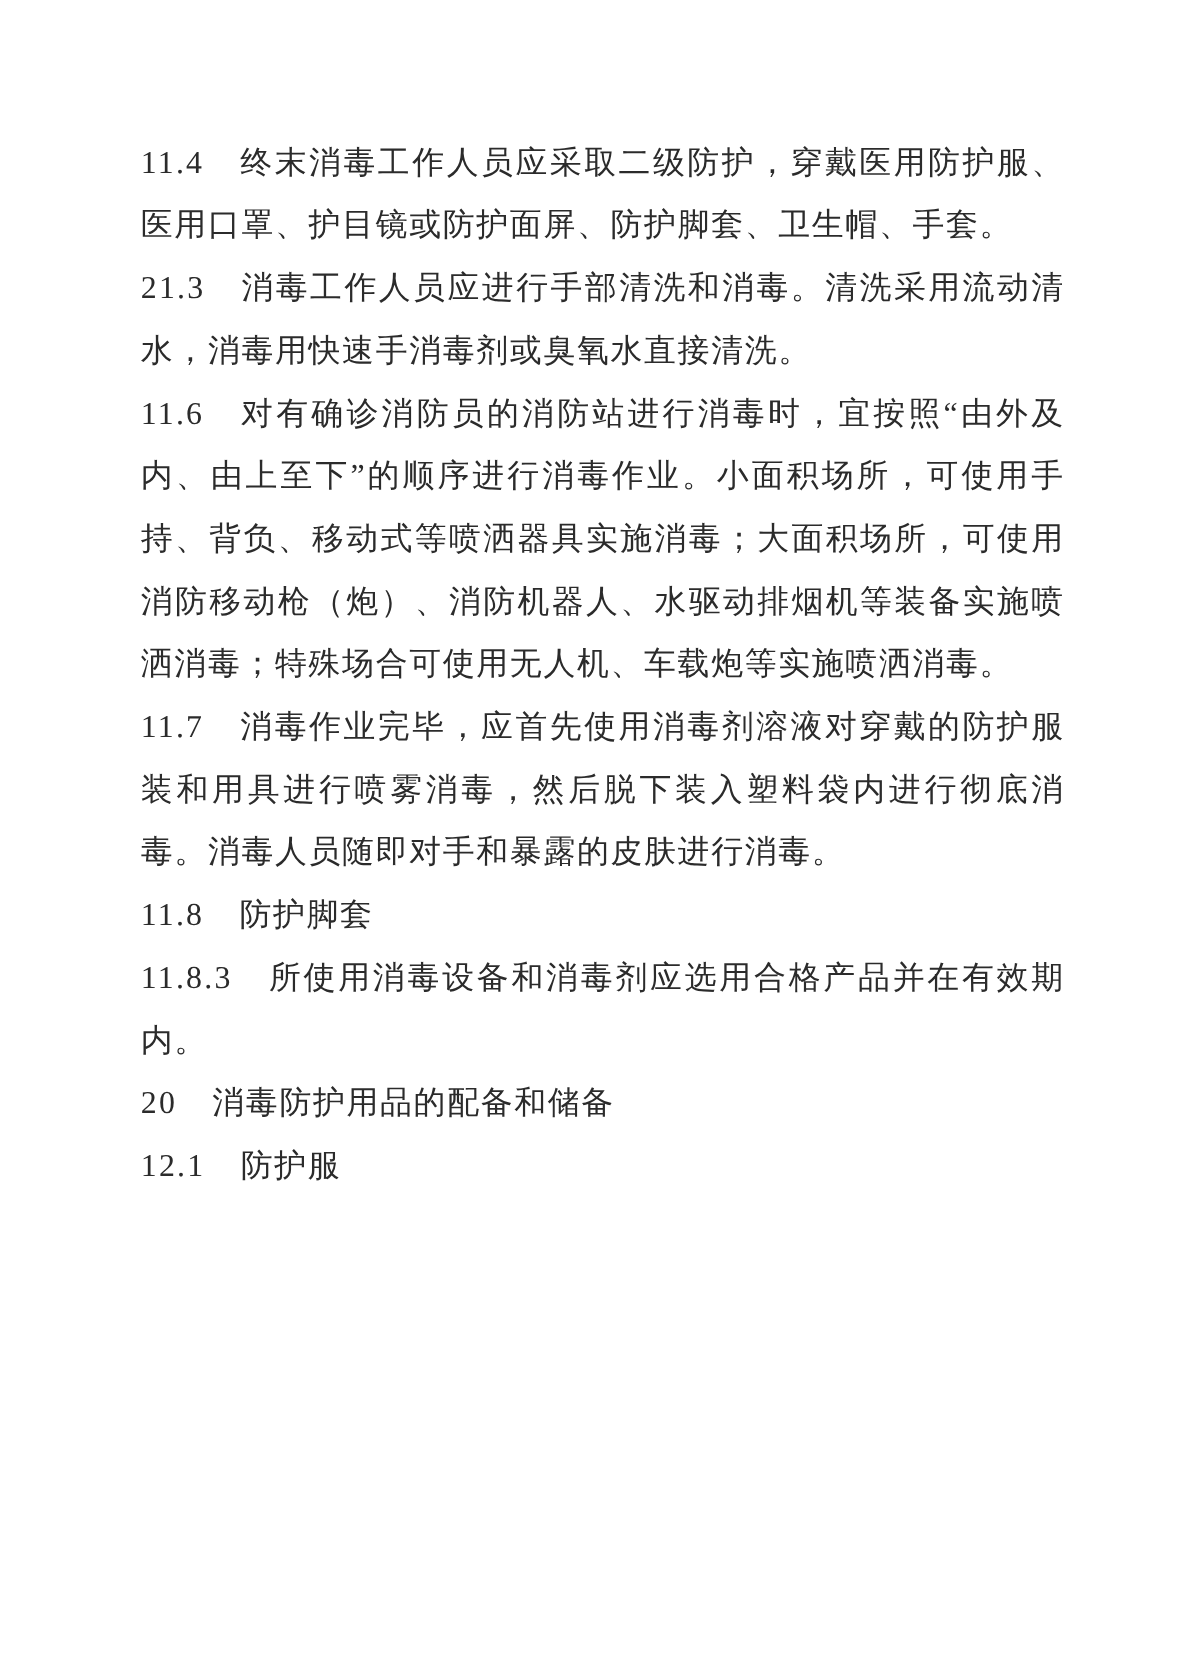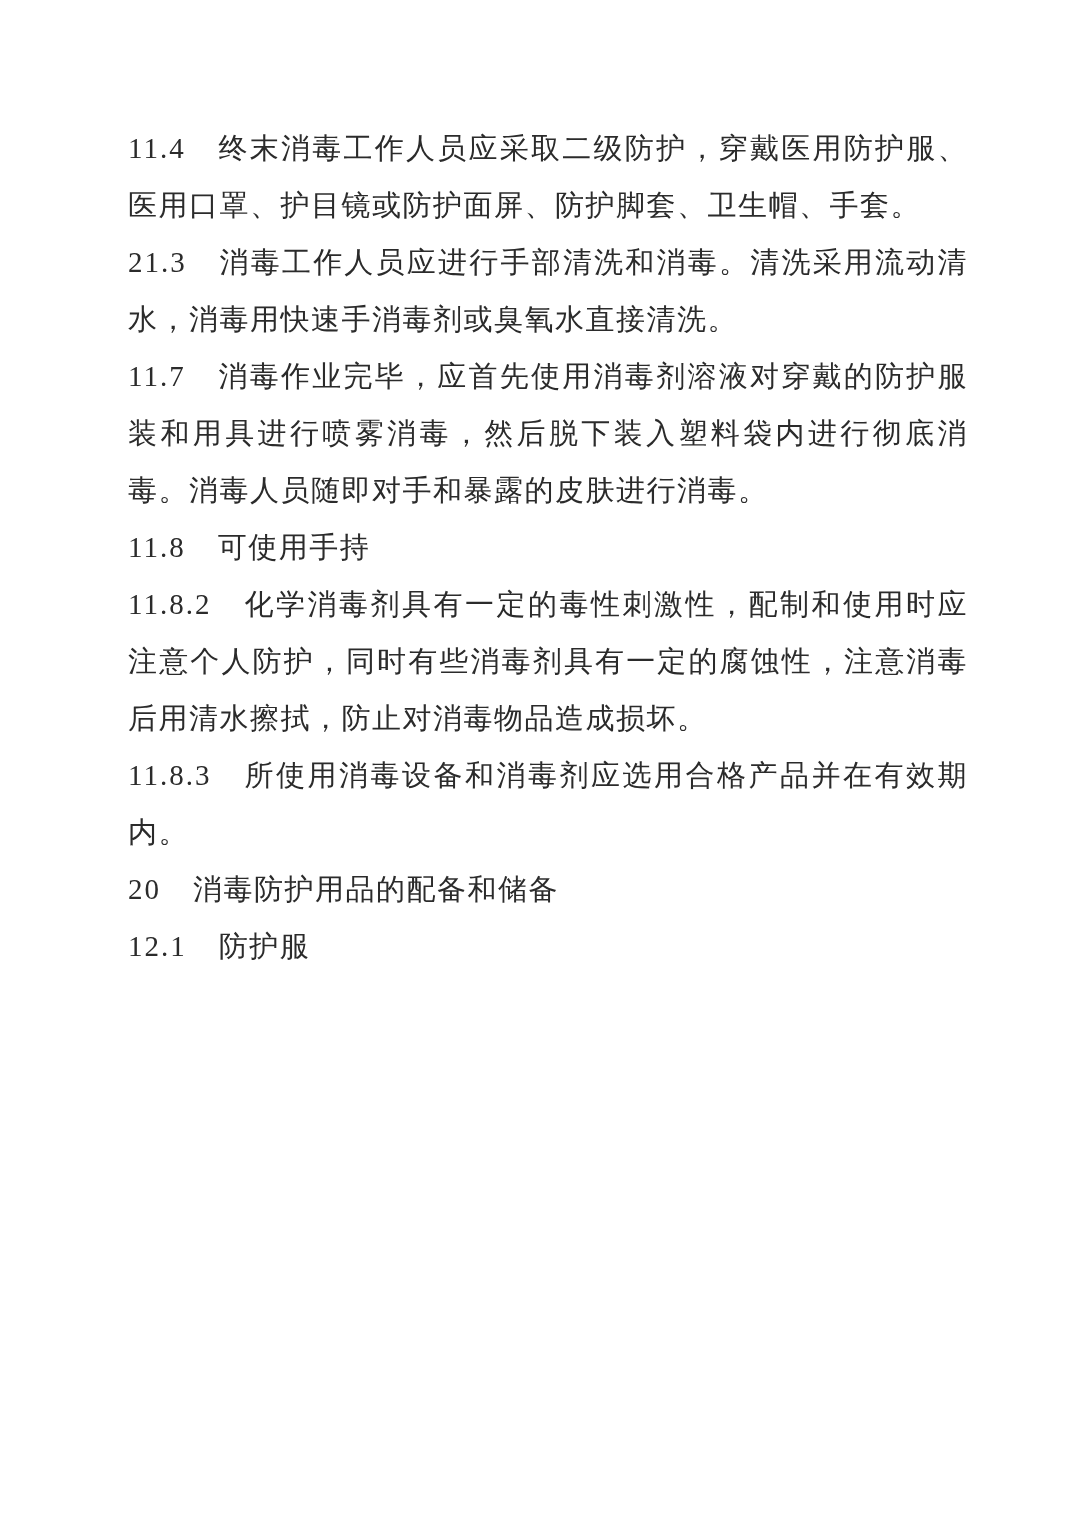--- a/index.html
+++ b/index.html
@@ -94,23 +94,23 @@
   }
 </style>
 </head>
 <body>
 
 <div class="page">
 
   <main class="text-block">
       <p class="para"><span class="sec-num">11.4</span><span>终末消毒工作人员应采取二级防护，穿戴医用防护服、医用口罩、护目镜或防护面屏、防护脚套、卫生帽、手套。</span></p>
       <p class="para"><span class="sec-num">21.3</span><span>消毒工作人员应进行手部清洗和消毒。清洗采用流动清水，消毒用快速手消毒剂或臭氧水直接清洗。</span></p>
+      <p class="para"><span class="sec-num">11.6</span><span>对有确诊消防员的消防站进行消毒时，宜按照“由外及内、由上至下”的顺序进行消毒作业。小面积场所，可使用手持、背负、移动式等喷洒器具实施消毒；大面积场所，可使用消防移动枪（炮）、消防机器人、水驱动排烟机等装备实施喷洒消毒；特殊场合可使用无人机、车载炮等实施喷洒消毒。</span></p>
       <p class="para"><span class="sec-num">11.7</span><span>消毒作业完毕，应首先使用消毒剂溶液对穿戴的防护服装和用具进行喷雾消毒，然后脱下装入塑料袋内进行彻底消毒。消毒人员随即对手和暴露的皮肤进行消毒。</span></p>
-      <p class="para"><span class="sec-num">11.8</span><span>可使用手持</span></p>
-      <p class="para"><span class="sec-num">11.8.2</span><span>化学消毒剂具有一定的毒性刺激性，配制和使用时应注意个人防护，同时有些消毒剂具有一定的腐蚀性，注意消毒后用清水擦拭，防止对消毒物品造成损坏。</span></p>
+      <p class="para"><span class="sec-num">11.8</span><span>防护脚套</span></p>
       <p class="para"><span class="sec-num">11.8.3</span><span>所使用消毒设备和消毒剂应选用合格产品并在有效期内。</span></p>
       <p class="para"><span class="sec-num">20</span><span>消毒防护用品的配备和储备</span></p>
       <p class="para"><span class="sec-num">12.1</span><span>防护服</span></p>
     </main>
 
   <div class="page-number">9</div>
 
 
   <div class="brand">
     <span class="brand-icon">

